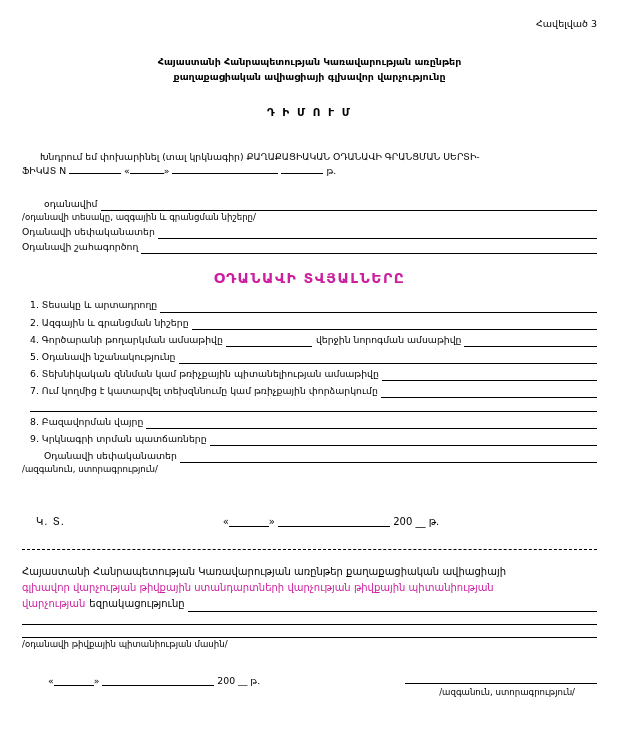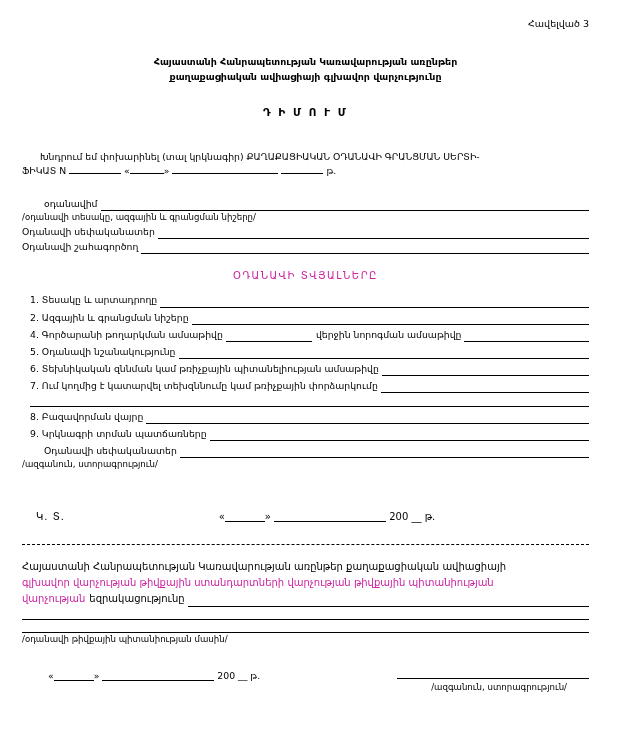--- a/index.html
+++ b/index.html
@@ -14,21 +14,21 @@
     font-size: 9px;
     color: #000000;
     position: relative;
     overflow: hidden;
   }
   .page {
     position: relative;
     width: 619px;
     height: 747px;
     box-sizing: border-box;
-    padding: 18px 30px 10px 22px;
+    padding: 18px 22px 10px 22px;
   }
   .annex {
     text-align: right;
     font-size: 9.5px;
     margin-bottom: 26px;
   }
   .title-block {
     text-align: center;
     font-weight: bold;
     font-size: 9.5px;
@@ -71,22 +71,22 @@
     margin-left: 3px;
   }
   .caption {
     font-size: 8.6px;
     text-align: left;
     margin-top: 1px;
     margin-bottom: 2px;
   }
   .section-title {
     text-align: center;
-    font-weight: normal;
-    font-size: 10px;
+    font-weight: bold;
+    font-size: 14px;
     color: #cc1fa0;
     letter-spacing: 1.5px;
     margin: 16px 0 11px 0;
   }
   .list {
     margin: 0;
     padding: 0;
     list-style: none;
   }
   .list li {

